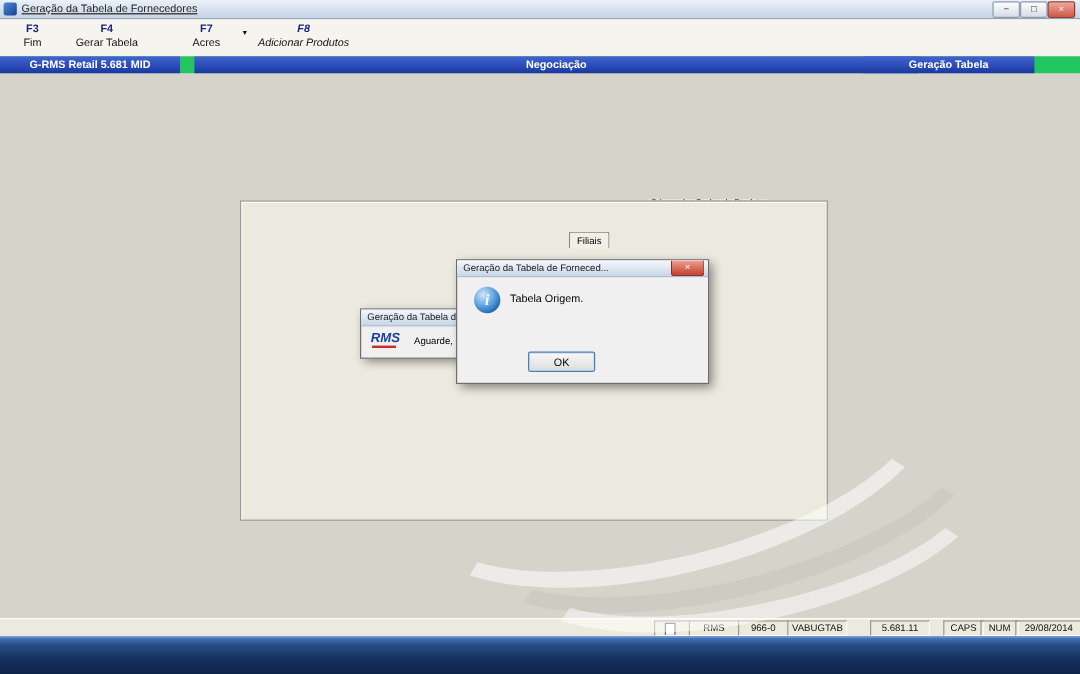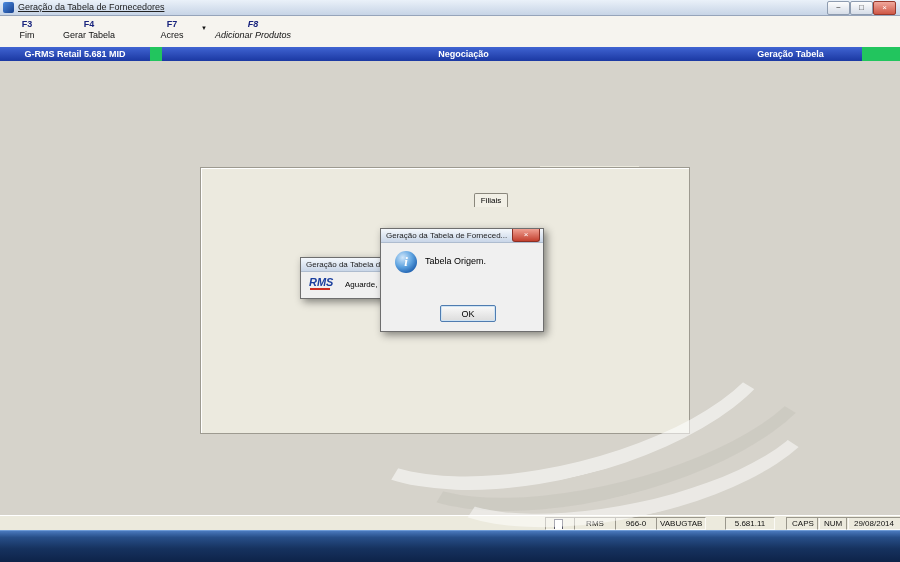--- a/index.html
+++ b/index.html
@@ -290,21 +290,21 @@
       </div>
   </div>
 
   <div class="dlg" style="left:300px;top:257px;width:222px;height:42px;z-index:5;">
     <div class="dlg-title">Geração da Tabela de For...</div>
     <div class="rms-logo" style="left:8px;top:18px;">RMS</div>
     <div class="rms-logo-bar" style="left:9px;top:30px;"></div>
     <div style="position:absolute;left:44px;top:22px;font-size:8px;white-space:nowrap;">Aguarde, Gera...</div>
   </div>
 
-  <div class="dlg" style="left:380px;top:228px;width:164px;height:104px;z-index:6;">
+  <div class="dlg" style="left:380px;top:216px;width:211px;height:104px;z-index:6;">
     <div class="dlg-title">Geração da Tabela de Forneced...</div>
     <div class="dlg-close">×</div>
     <div class="info-ico" style="left:14px;top:22px;">i</div>
     <div style="position:absolute;left:44px;top:27px;font-size:9px;white-space:nowrap;">Tabela Origem.</div>
     <button class="okbtn" style="left:59px;top:76px;">OK</button>
   </div>
 
   <div class="statusbar">
     <div class="cell" style="left:545px;width:22px;">
         <span class="doc-ico"></span>

